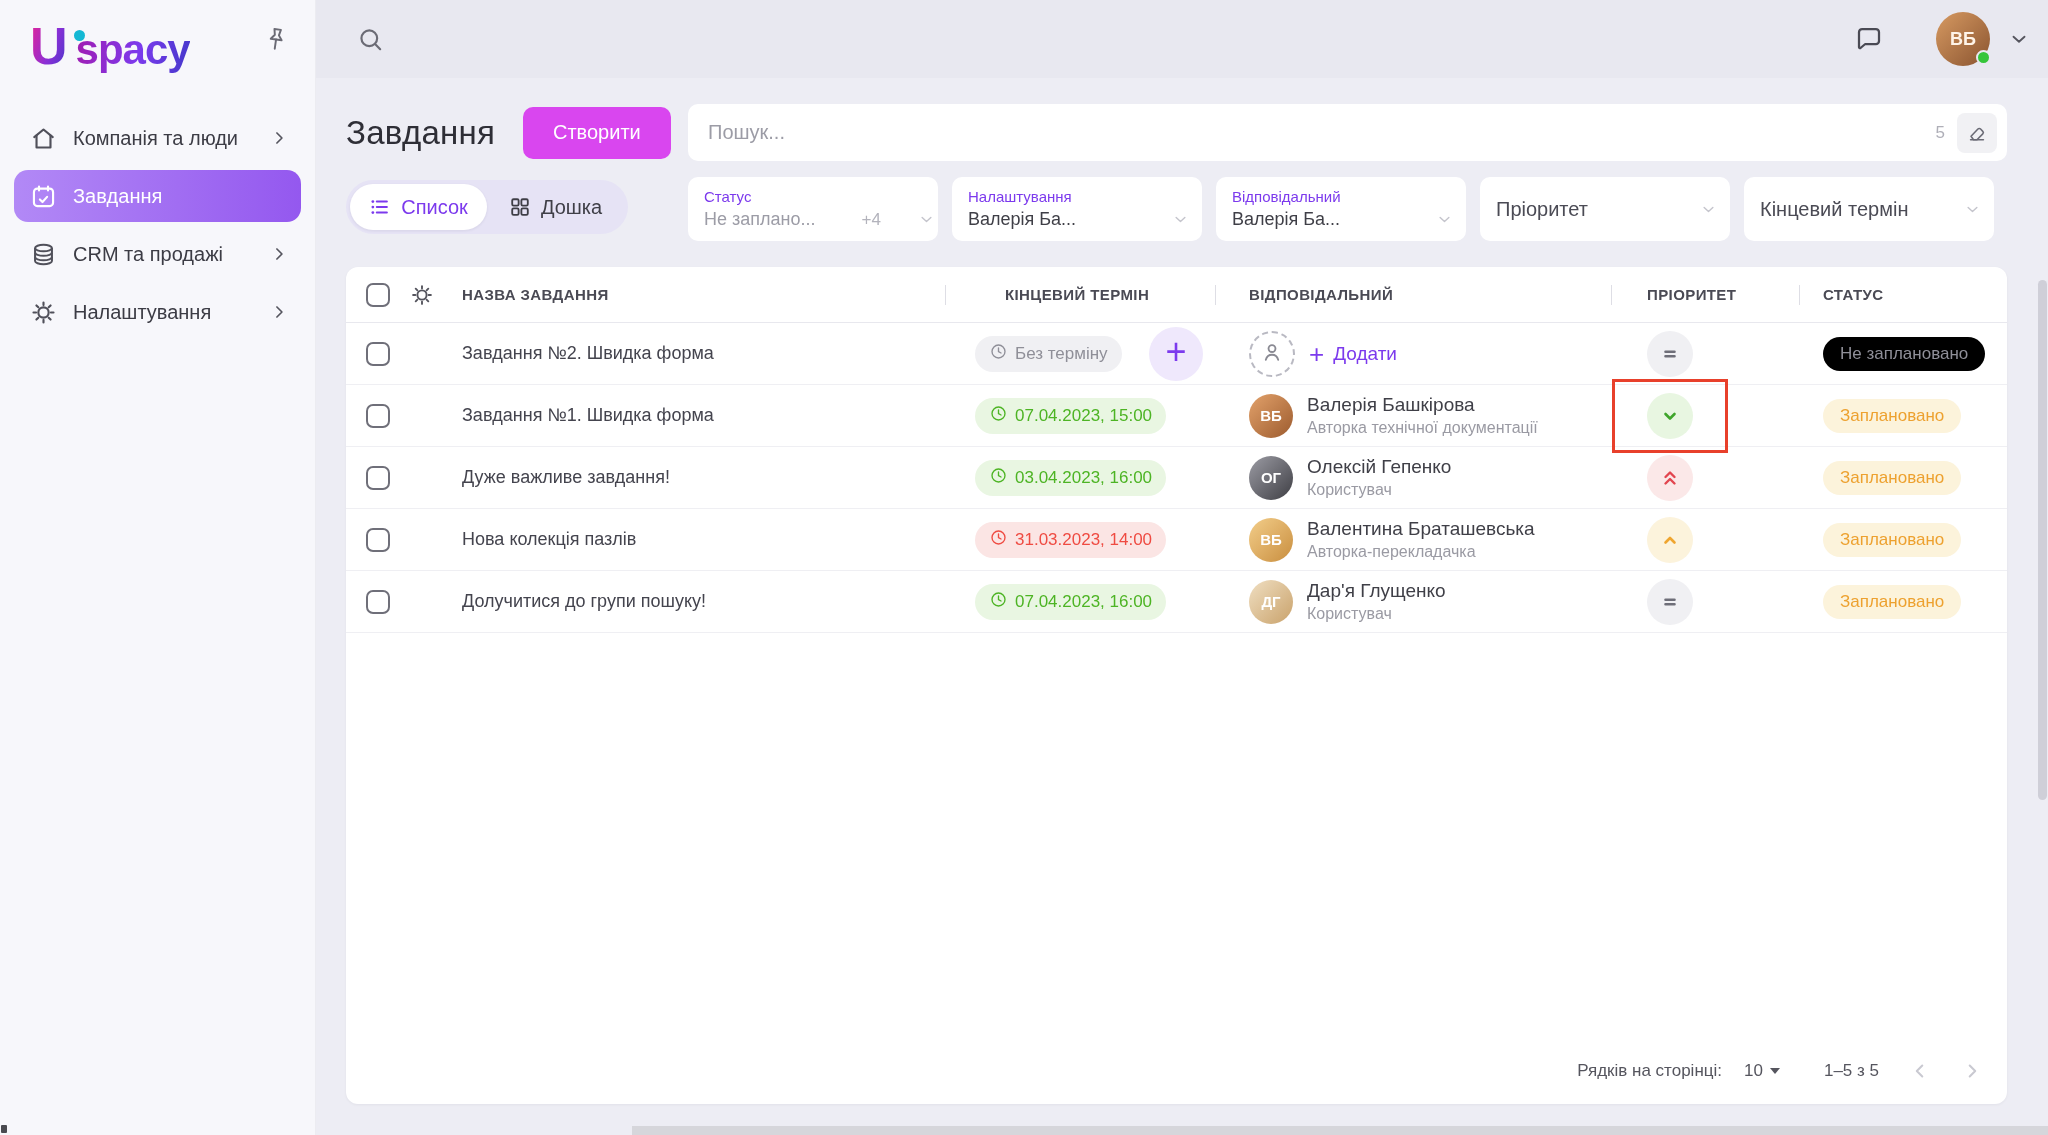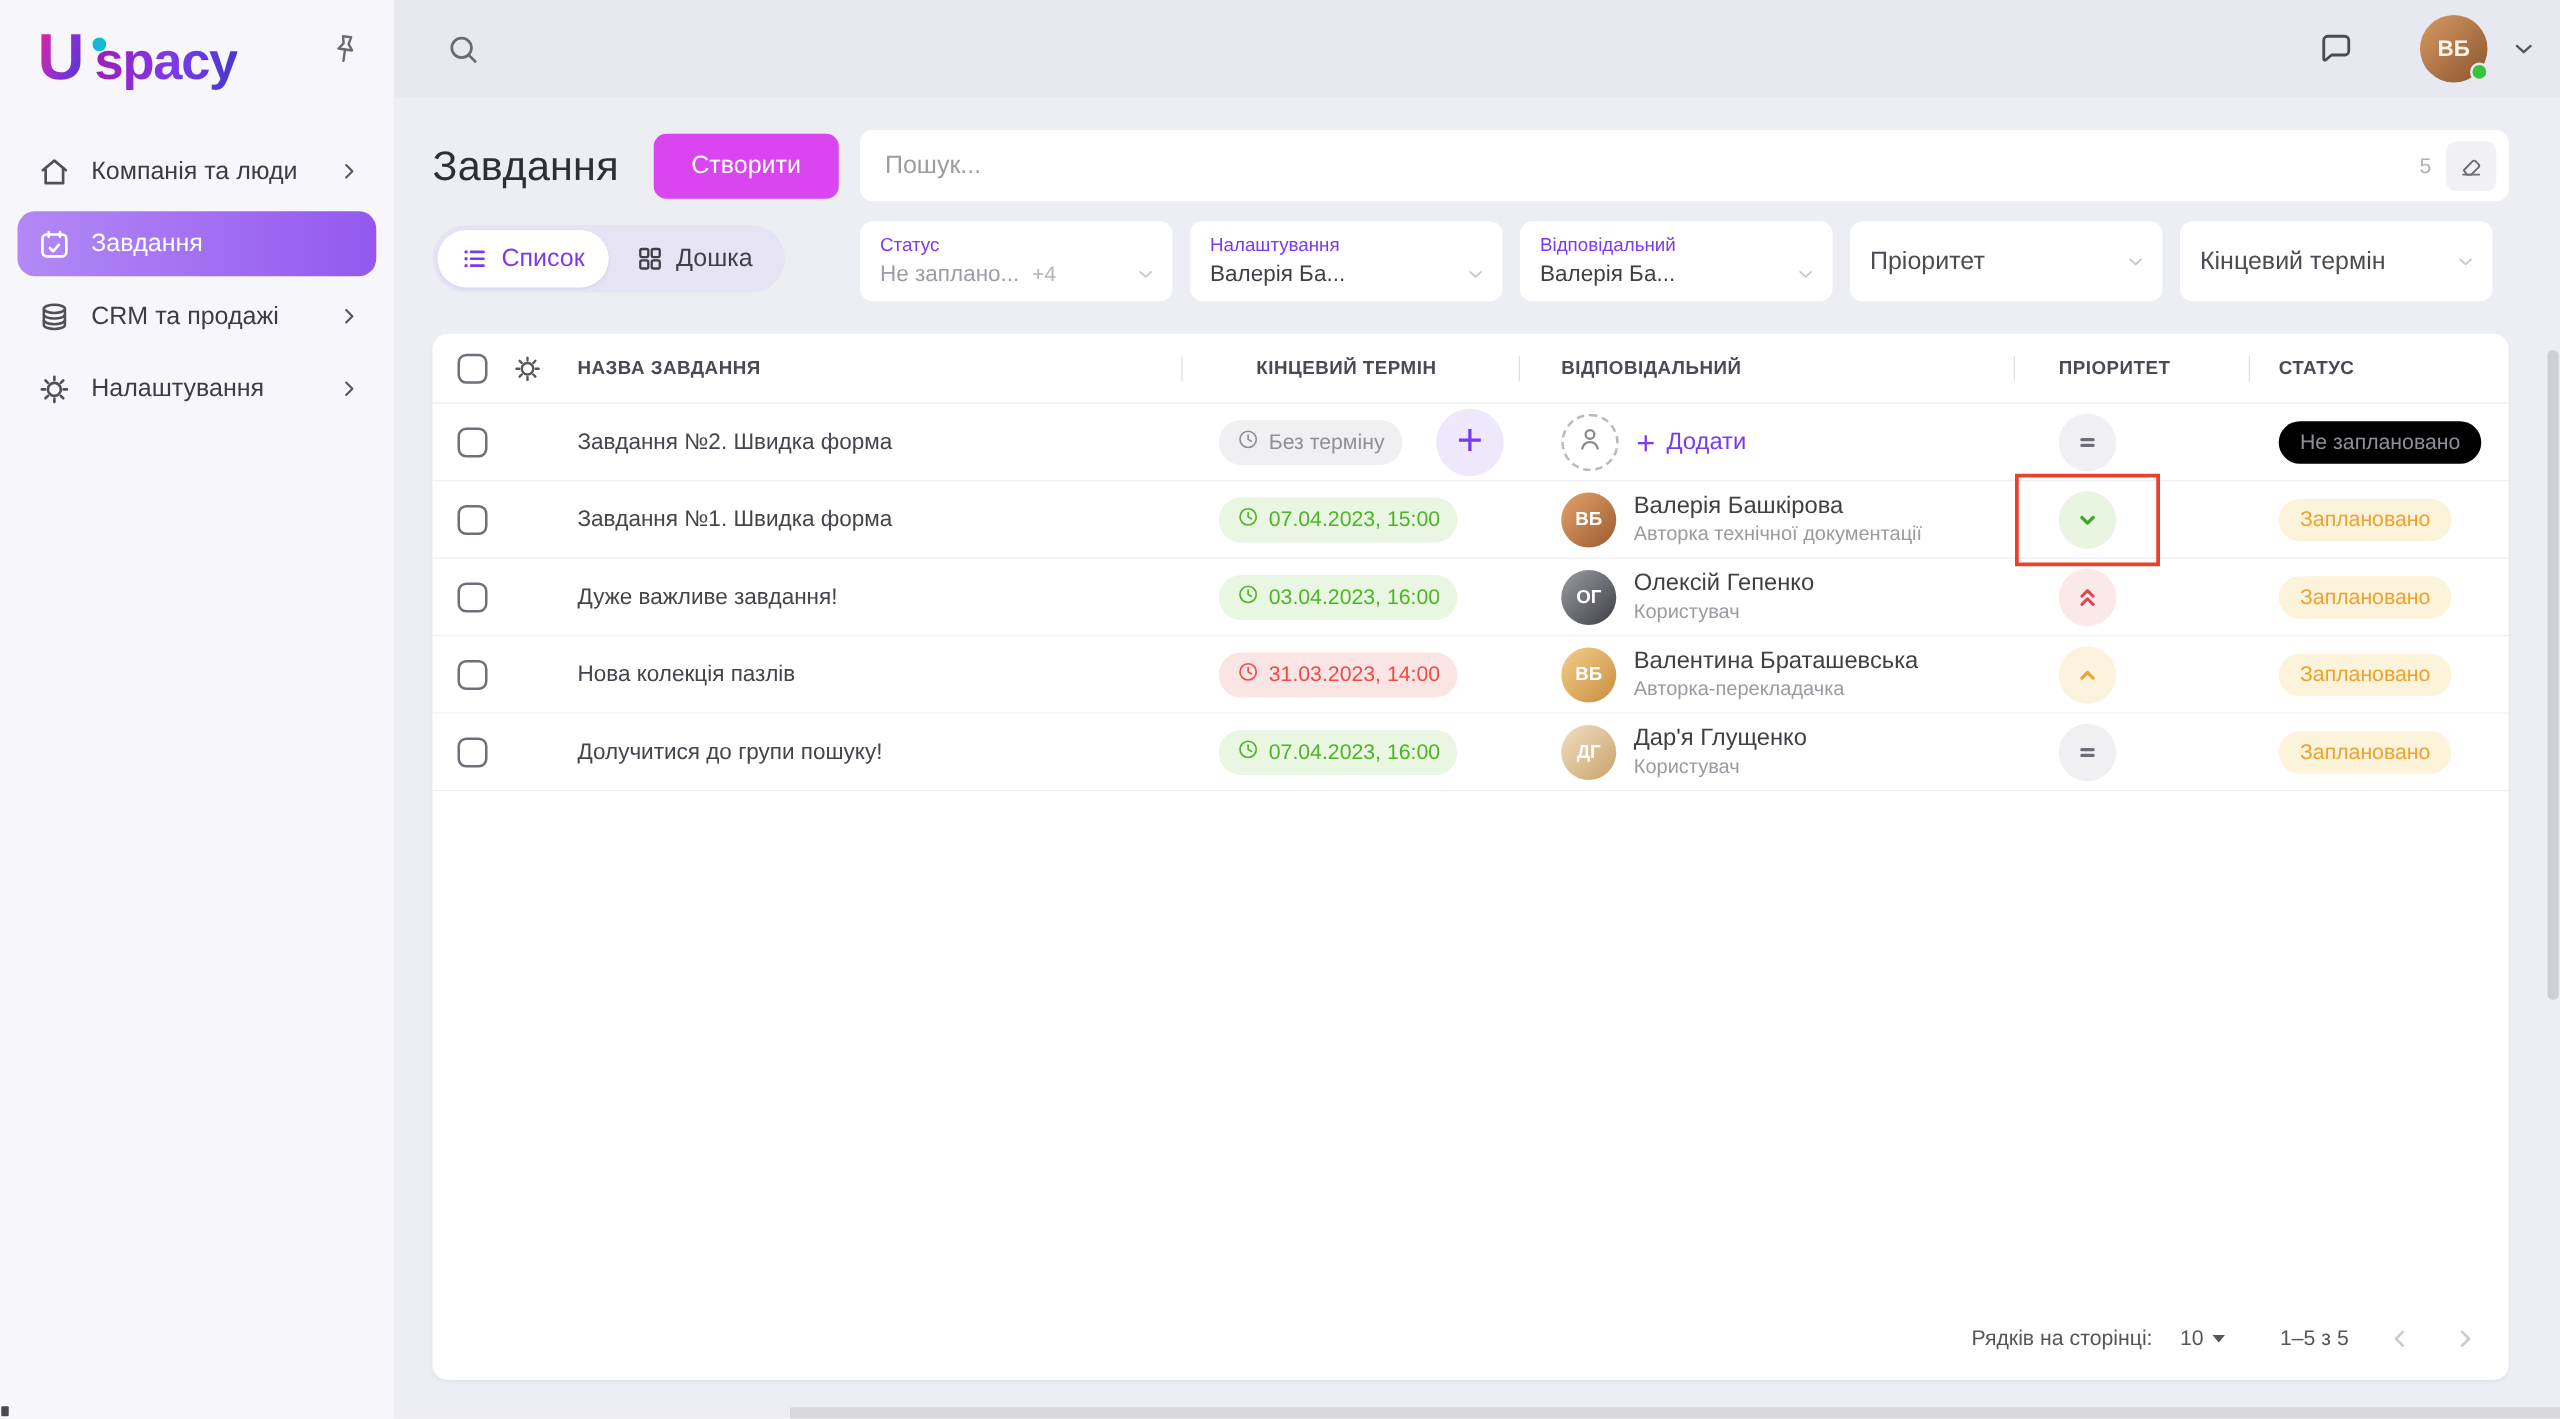--- a/index.html
+++ b/index.html
@@ -63,21 +63,21 @@
             display:flex; padding:4px; flex:none; }
   .tg-item { flex:1; display:flex; align-items:center; justify-content:center; border-radius:24px;
              font-size:20px; color:#3F3F47; cursor:pointer; }
   .tg-item svg { width:22px; height:22px; margin-right:10px; }
   .tg-item.active { background:#fff; color:#7C3AED; box-shadow:0 1px 3px rgba(30,30,60,.08); }
 
   .filters { display:flex; gap:14px; flex:1; }
   .chip { width:250px; height:64px; background:#fff; border-radius:10px; padding:9px 12px 9px 16px;
           display:flex; flex-direction:column; justify-content:center; cursor:pointer; flex:none; }
   .chip-label { font-size:15px; color:#7C3AED; margin-bottom:4px; }
-  .chip-valrow { display:flex; align-items:center; }
+  .chip-valrow { display:flex; align-items:center;gap:36px; }
   .chip-value { font-size:18px; color:#3F3F47; white-space:nowrap; }
   .chip-value.muted { color:#9C9CA6; }
   .chip-badge { font-size:17px; color:#B3B3BC; margin-left:10px; }
   .chip-chev { width:19px; height:19px; color:#C4C4CC; margin-left:auto; flex:none; }
   .chip.single .chip-valrow { height:100%; }
   .chip.single .chip-value { font-size:20px; color:#4B4B55; }
 
   
   .card { background:#fff; border-radius:12px; height:837px; display:flex; flex-direction:column;
           box-shadow:0 1px 3px rgba(20,20,40,.05); }

